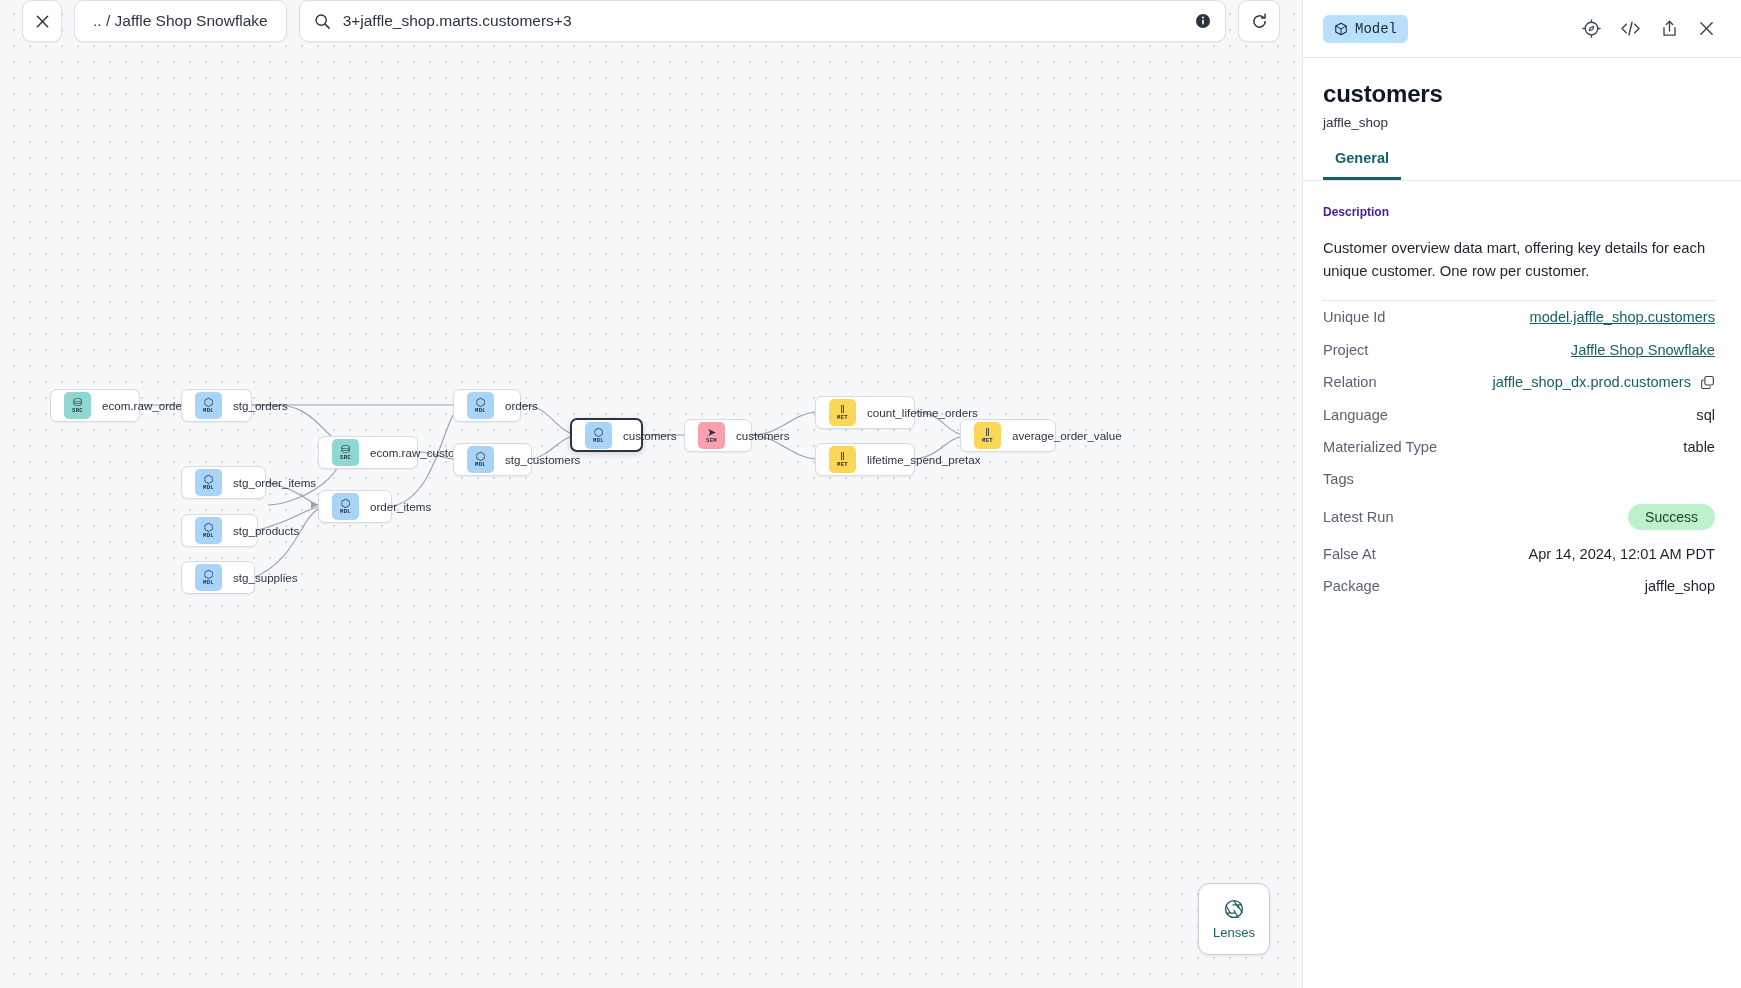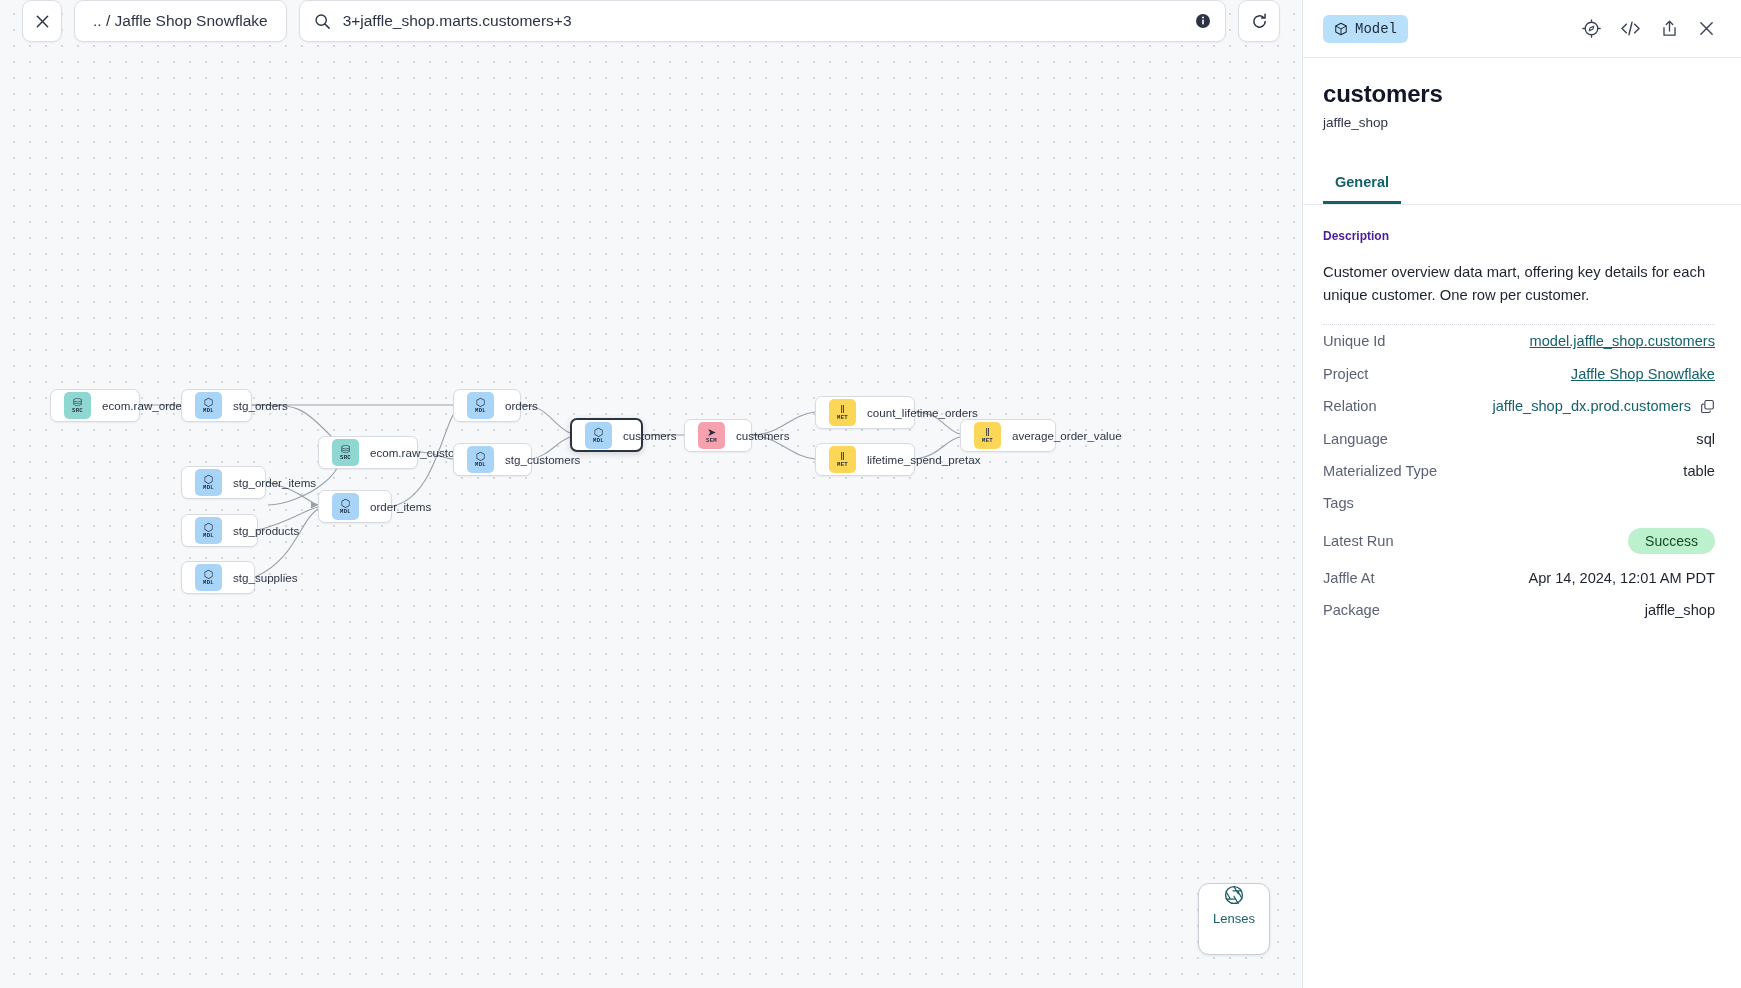--- a/index.html
+++ b/index.html
@@ -112,21 +112,21 @@
 
   
   .lenses {
     position: absolute;
     right: 32px; bottom: 33px;
     width: 72px; height: 72px;
     background: #ffffff;
     border: 1px solid #c9ced8;
     border-radius: 11px;
     display: flex; flex-direction: column;
-    align-items: center; justify-content: flex-start;
+    align-items: center; justify-content: center;
     gap: 5px;
     box-shadow: 0 1px 3px rgba(16,24,40,.09);
     cursor: pointer;
     z-index: 30;
   }
   .lenses .ltext { font-size: 13px; color: #1b5f66; }
 
   
   .panel {
     flex: 1;
@@ -154,21 +154,21 @@
   }
   .panel-top .spacer { flex: 1; }
   .top-icons { display: flex; align-items: center; gap: 19px; color: #3b4354; }
   .top-icons > span { cursor: pointer; display: flex; }
 
   .panel-head { padding: 22px 26px 0 20px; }
   .panel-title { font-size: 24px; font-weight: bold; color: #101828; letter-spacing: -.2px; }
   .panel-sub { font-size: 13.5px; color: #2c3444; margin-top: 7px; }
 
   .tabs {
-    margin-top: 36px;
+    margin-top: 12px;
     padding: 0 20px;
     border-bottom: 1px solid #e6e9ed;
     display: flex;
   }
   .tab {
     font-size: 14.5px;
     color: #14616b;
     font-weight: bold;
     padding: 8px 12px 11px;
     border-bottom: 3px solid #14616b;
@@ -466,21 +466,21 @@
           </div>
           <div class="row">
             <div class="k">Tags</div>
             <div class="v"></div>
           </div>
           <div class="row">
             <div class="k">Latest Run</div>
             <span class="pill-green">Success</span>
           </div>
           <div class="row">
-            <div class="k">Jaffle At</div>
+            <div class="k">False At</div>
             <div class="v">Apr 14, 2024, 12:01 AM PDT</div>
           </div>
           <div class="row">
             <div class="k">Package</div>
             <div class="v">jaffle_shop</div>
           </div>
         </div>
     </div>
   </div>
 </div>

